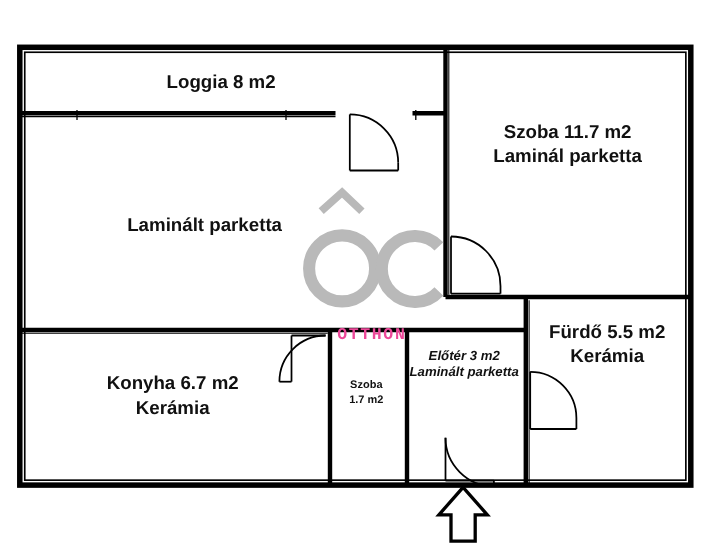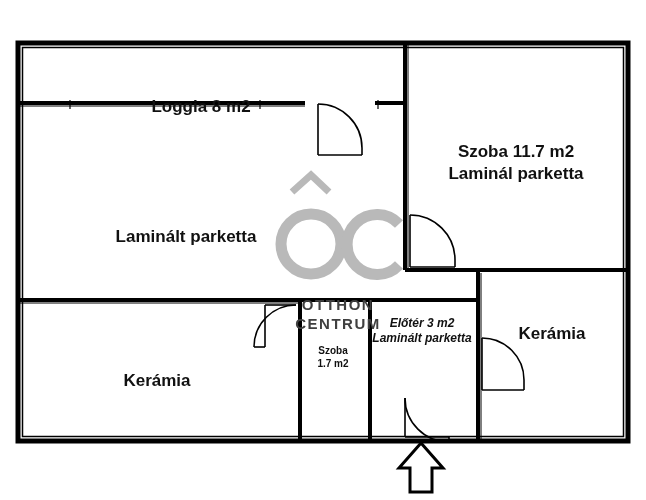--- a/index.html
+++ b/index.html
@@ -19,43 +19,43 @@
   .lbl{
     position:absolute;
     text-align:center;
     color:#111111;
     font-weight:bold;
     line-height:1.28;
     white-space:nowrap;
     pointer-events:none;
   }
   .lbl .l2{display:block;}
-  .big{font-size:17px;margin-top:32px;}
+  .big{font-size:17px;}
   .small{font-size:12px;font-style:italic;}
   .tiny{font-size:10px;}
 
   
   .wm{
     position:absolute;
     left:268px;top:168px;
     width:140px;height:170px;
     pointer-events:none;
     opacity:1;
   }
   .wm-text{
     position:absolute;
     left:0;top:128px;
     width:140px;
     text-align:center;
-    color:#404040;
+    color:#ec4899;
     font-size:15px;
     font-weight:bold;
     letter-spacing:1.5px;
     line-height:1.25;
-    font-family:Liberation Sans, sans-serif;
+    font-family:Liberation Mono, monospace;
   }
 </style>
 </head>
 <body>
 
 <svg id="floorplan" viewBox="0 0 646 500" xmlns="http://www.w3.org/2000/svg">
 
   <g stroke="#000" fill="none">
 
     <rect x="18" y="43" width="610" height="398" stroke-width="5"></rect>
@@ -137,42 +137,43 @@
 <div class="wm">
   <svg width="140" height="130" viewBox="0 0 140 130" xmlns="http://www.w3.org/2000/svg">
     <g fill="none" stroke="#b9b9b9" stroke-width="11">
       <path d="M 24 24 L 43 7 L 61 24" stroke-width="7"></path>
       <circle cx="43" cy="76" r="30"></circle>
       <path d="M 131 56 A 30 30 0 1 0 131 97"></path>
     </g>
   </svg>
   <div class="wm-text">
     <span>OTTHON</span><br>
-    <span>CENTRUM</span>
   </div>
 </div>
 
 <div class="lbl big" style="left:201px;top:64px;transform:translate(-50%,0);">
   <span>Loggia 8 m2</span>
 </div>
 
 <div class="lbl big" style="left:516px;top:109px;transform:translate(-50%,0);text-align:center;">
   <span>Szoba 11.7 m2</span>
   <span class="l2">Laminál parketta</span>
 </div>
 
 <div class="lbl big" style="left:186px;top:194px;transform:translate(-50%,0);">
   <span class="l2">Laminált parketta</span>
 </div>
 
 <div class="lbl big" style="left:552px;top:291px;transform:translate(-50%,0);">
+  <span>Fürdő 5.5 m2</span>
   <span class="l2">Kerámia</span>
 </div>
 
 <div class="lbl big" style="left:157px;top:338px;transform:translate(-50%,0);">
+  <span>Konyha 6.7 m2</span>
   <span class="l2">Kerámia</span>
 </div>
 
 <div class="lbl small" style="left:422px;top:316px;transform:translate(-50%,0);">
   <span>Előtér 3 m2</span>
   <span class="l2">Laminált parketta</span>
 </div>
 
 <div class="lbl tiny" style="left:333px;top:345px;transform:translate(-50%,0);">
   <span>Szoba</span>

